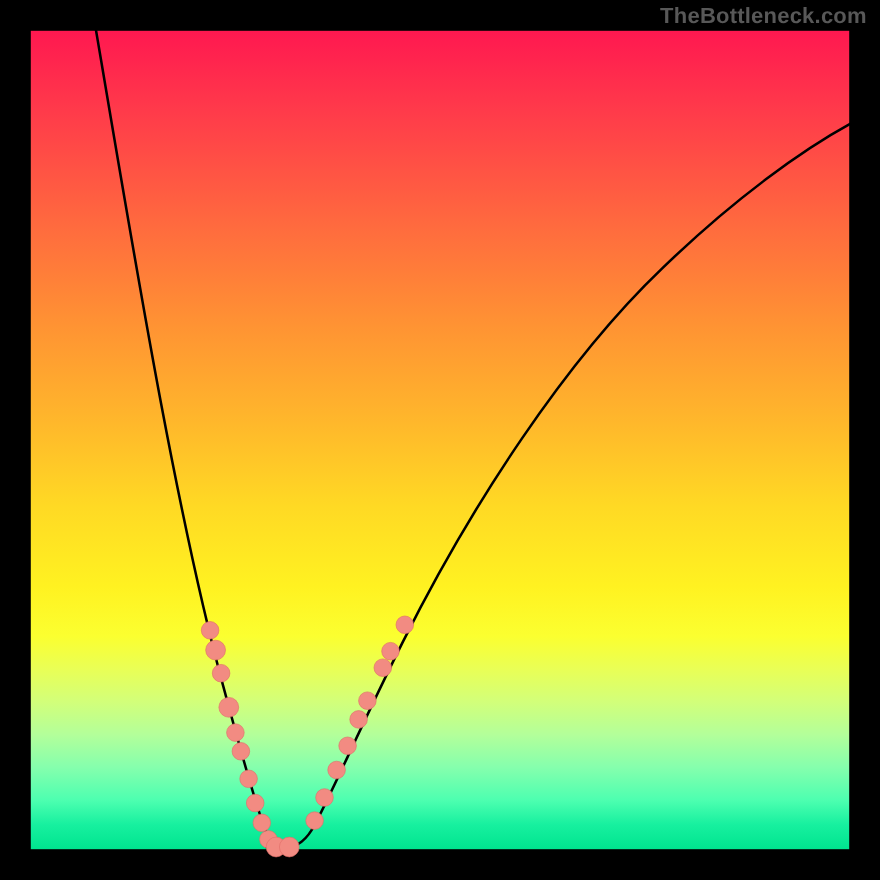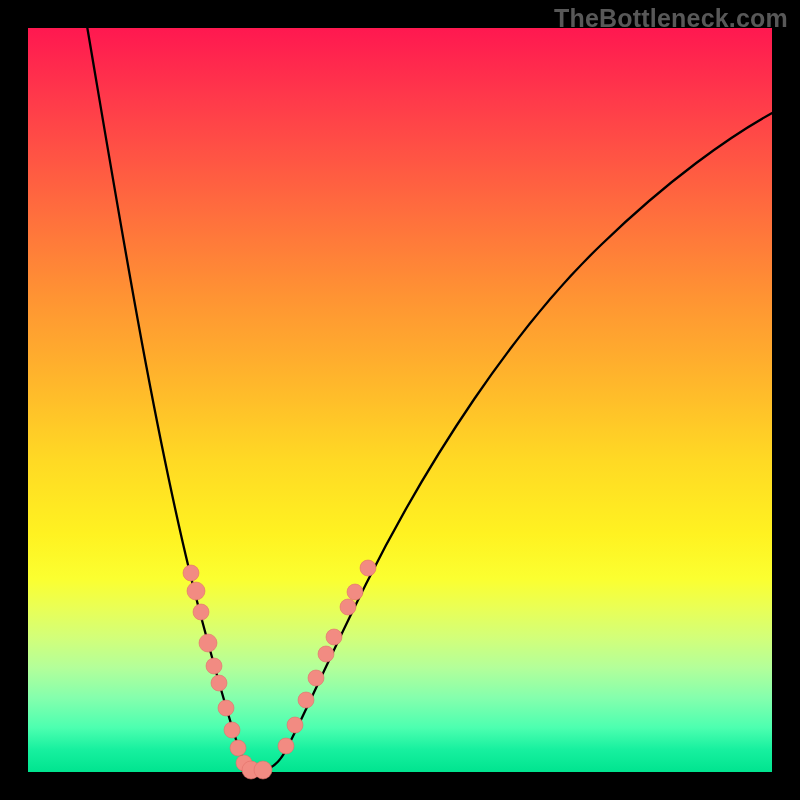--- a/index.html
+++ b/index.html
@@ -15,21 +15,21 @@
     position: relative;
     width: 800px;
     height: 800px;
     background: #000;
   }
   .watermark {
     position: absolute;
     top: 4px;
     right: 12px;
     color: #585858;
-    font-size: 25px;
+    font-size: 20px;
     font-weight: 600;
     letter-spacing: 0.2px;
     z-index: 50;
     text-align: right;
   }
   .plot-area {
     position: absolute;
     left: 28px;
     top: 28px;
     width: 744px;

